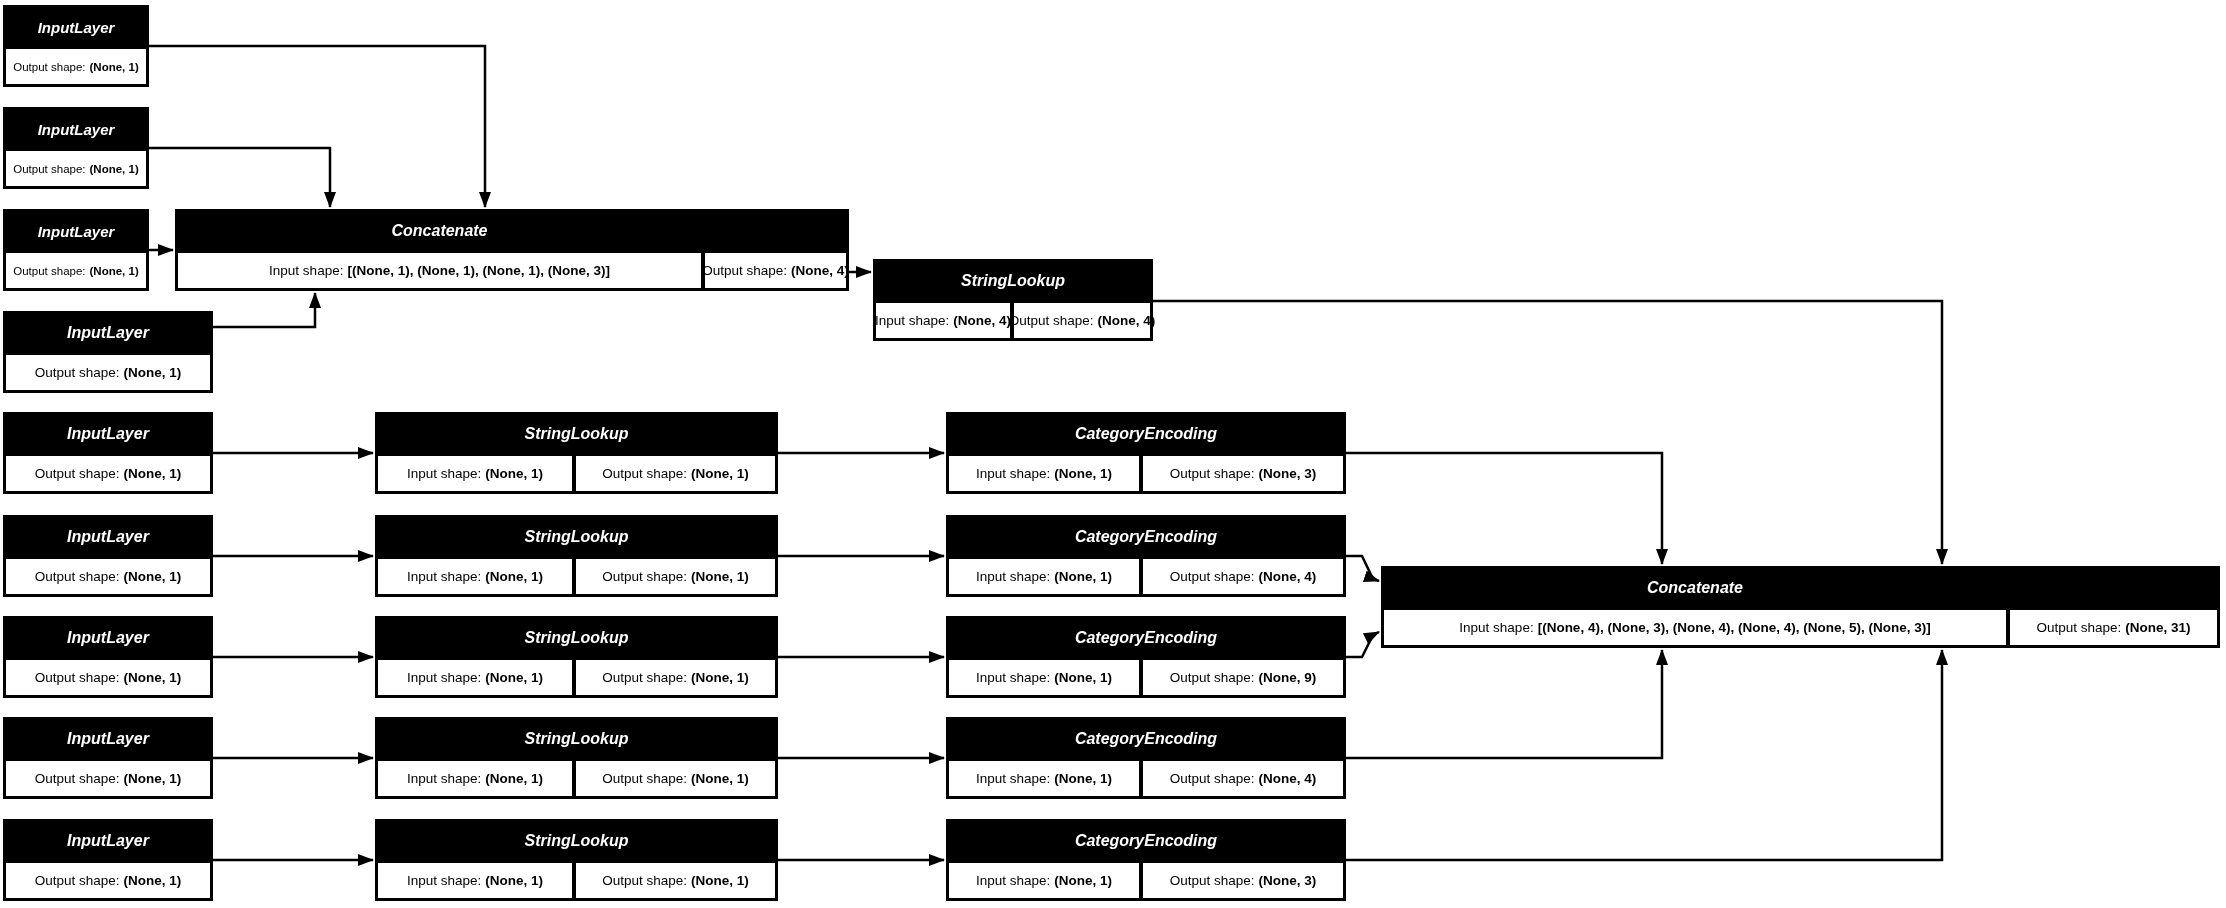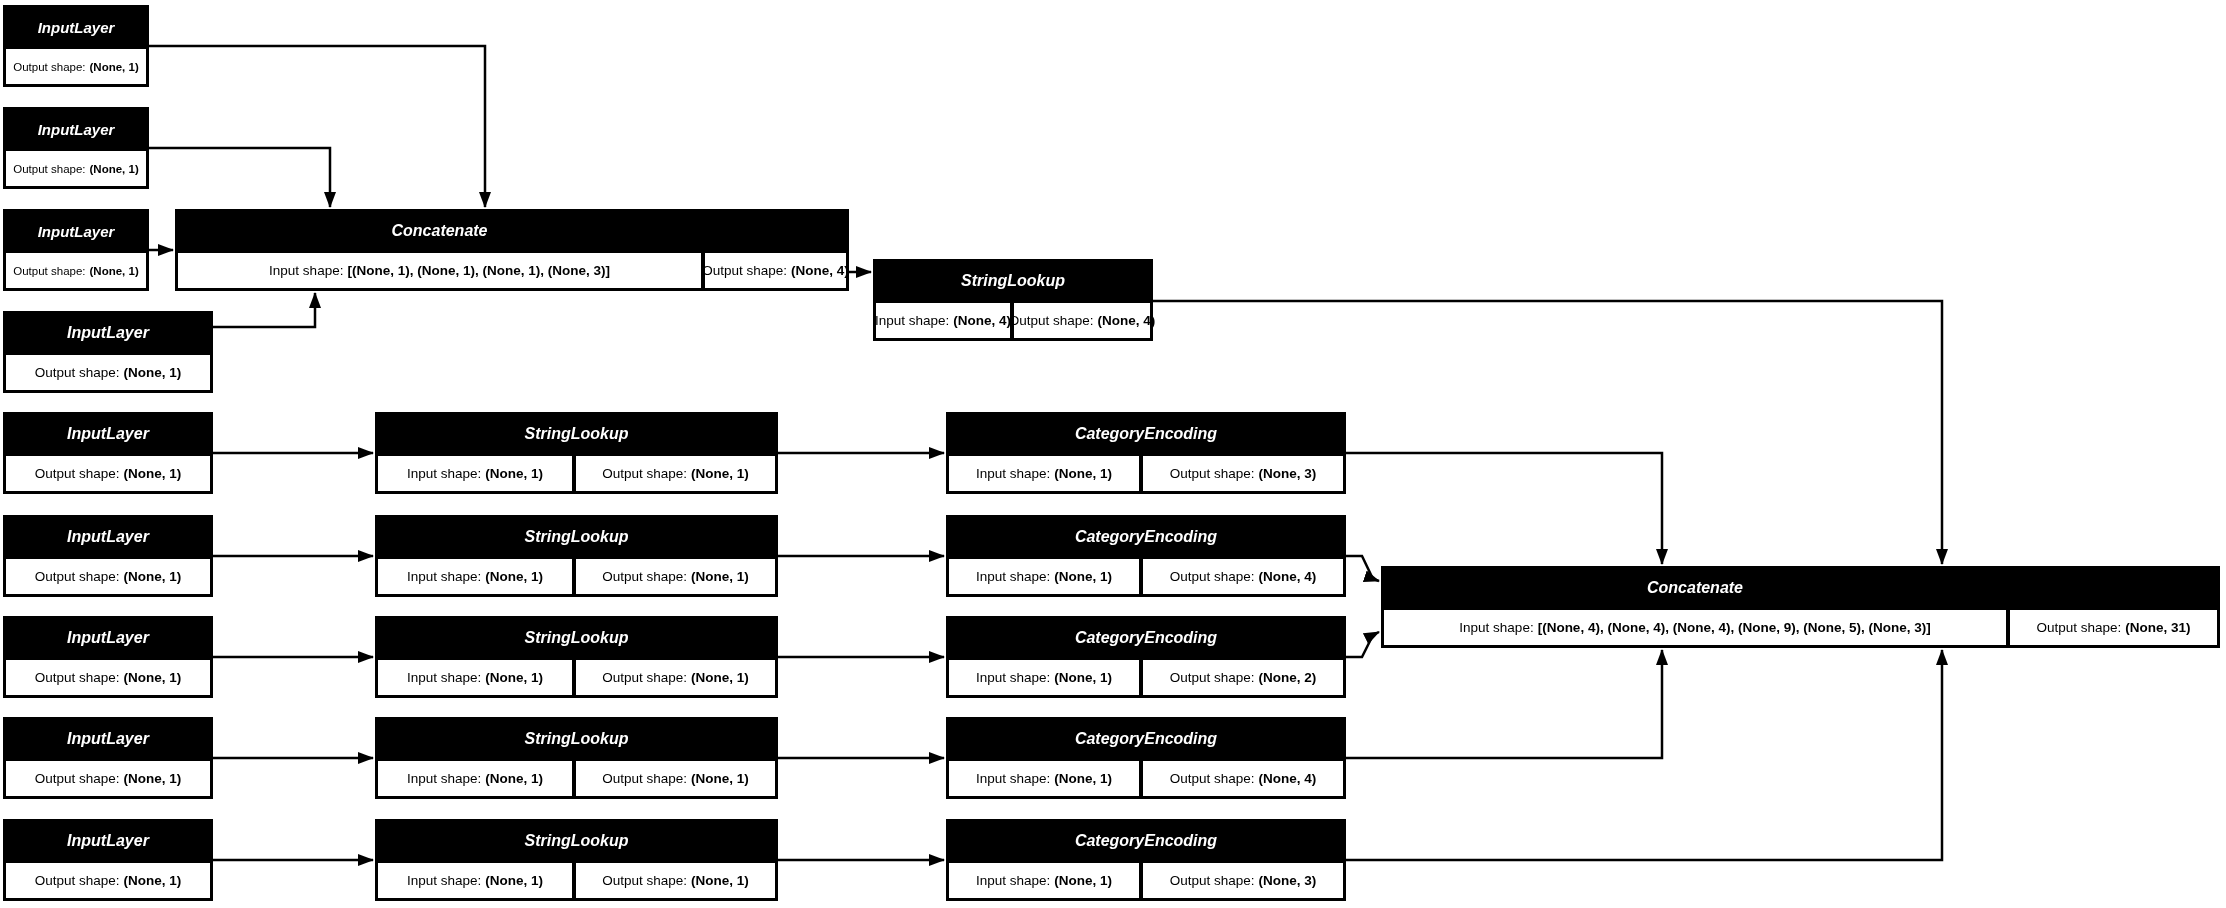--- a/index.html
+++ b/index.html
@@ -250,21 +250,21 @@
     </div>
     <div class="node" style="left: 946px; top: 616px; width: 400px;">
       <div class="hdr">CategoryEncoding</div>
       <div class="bodyrow">
         <div class="cell" style="width: 190px;">
           <span>Input shape:</span>
           <span class="val">(None, 1)</span>
         </div>
         <div class="cell" style="width: 200px;">
           <span>Output shape:</span>
-          <span class="val">(None, 2)</span>
+          <span class="val">(None, 9)</span>
         </div>
       </div>
     </div>
     <div class="node" style="left: 946px; top: 717px; width: 400px;">
       <div class="hdr">CategoryEncoding</div>
       <div class="bodyrow">
         <div class="cell" style="width: 190px;">
           <span>Input shape:</span>
           <span class="val">(None, 1)</span>
         </div>
@@ -285,21 +285,21 @@
           <span>Output shape:</span>
           <span class="val">(None, 3)</span>
         </div>
       </div>
     </div>
     <div class="node" style="left: 1381px; top: 566px; width: 839px;">
       <div class="hdr" style="width: 628px;">Concatenate</div>
       <div class="bodyrow">
         <div class="cell" style="width: 622px;">
           <span>Input shape:</span>
-          <span class="val">[(None, 4), (None, 4), (None, 4), (None, 9), (None, 5), (None, 3)]</span>
+          <span class="val">[(None, 4), (None, 3), (None, 4), (None, 4), (None, 5), (None, 3)]</span>
         </div>
         <div class="cell" style="width: 207px;">
           <span>Output shape:</span>
           <span class="val">(None, 31)</span>
         </div>
       </div>
     </div>
   </div>
 
 </body></html>

